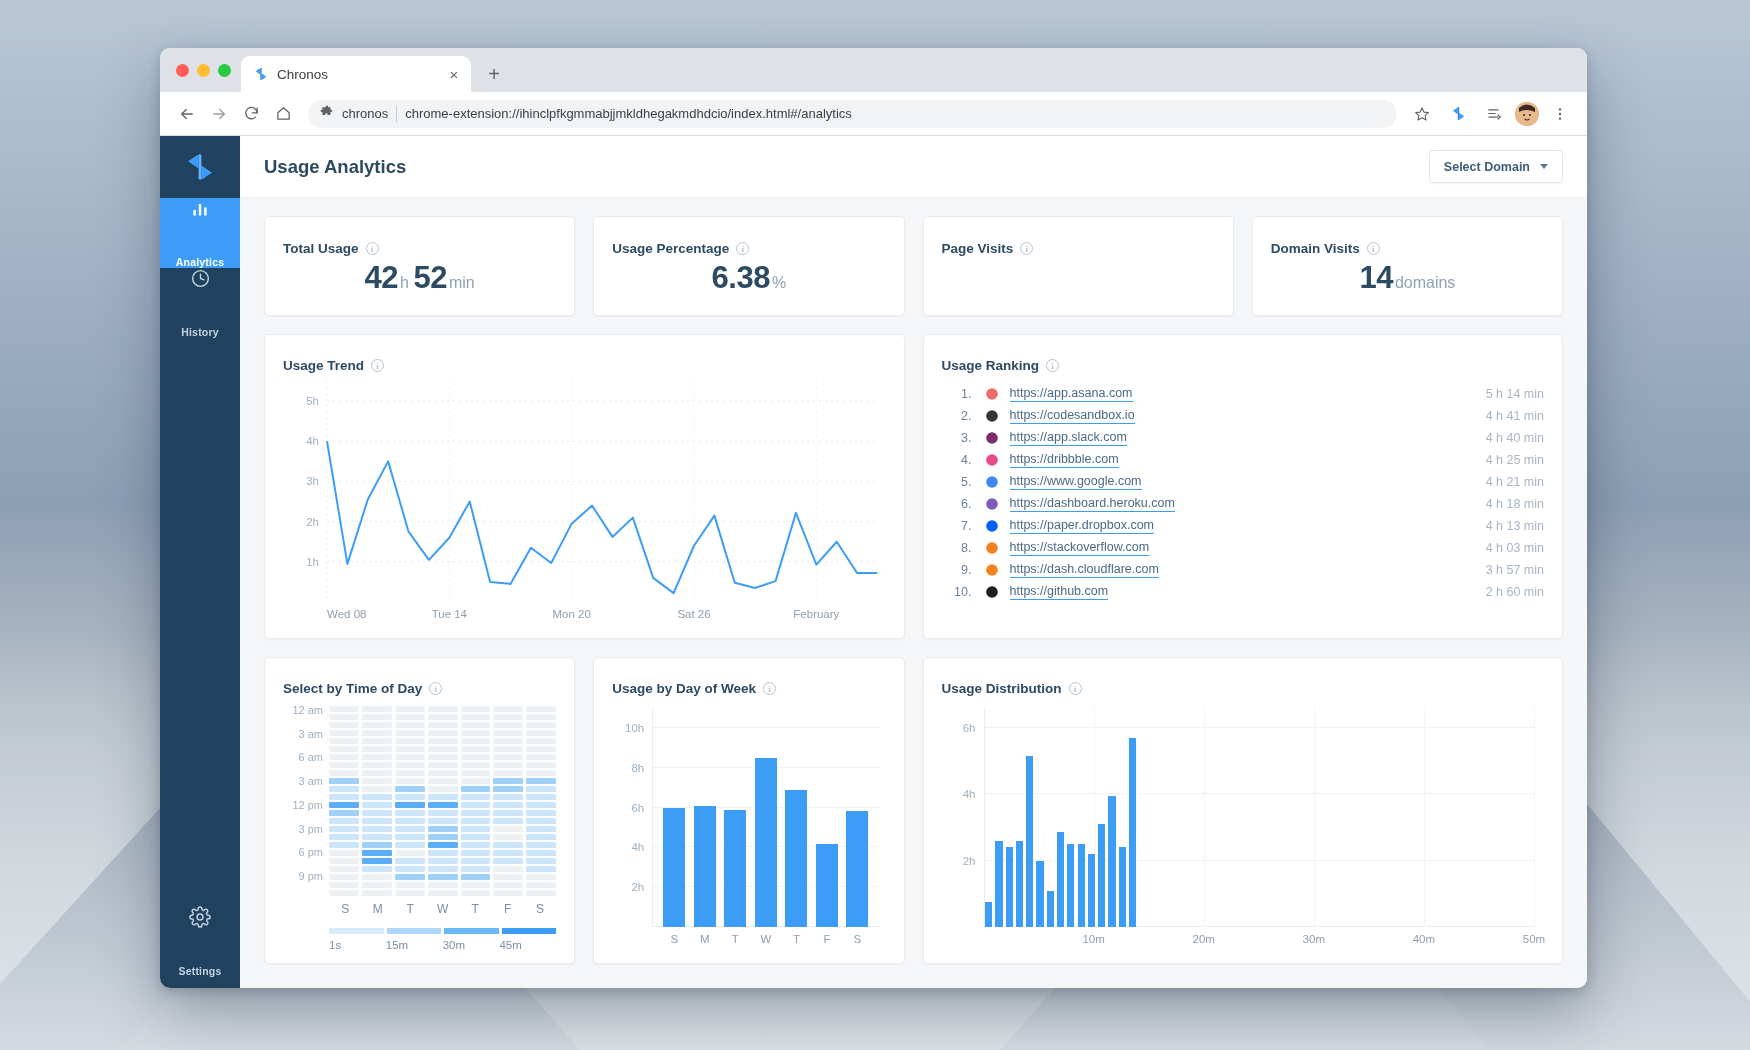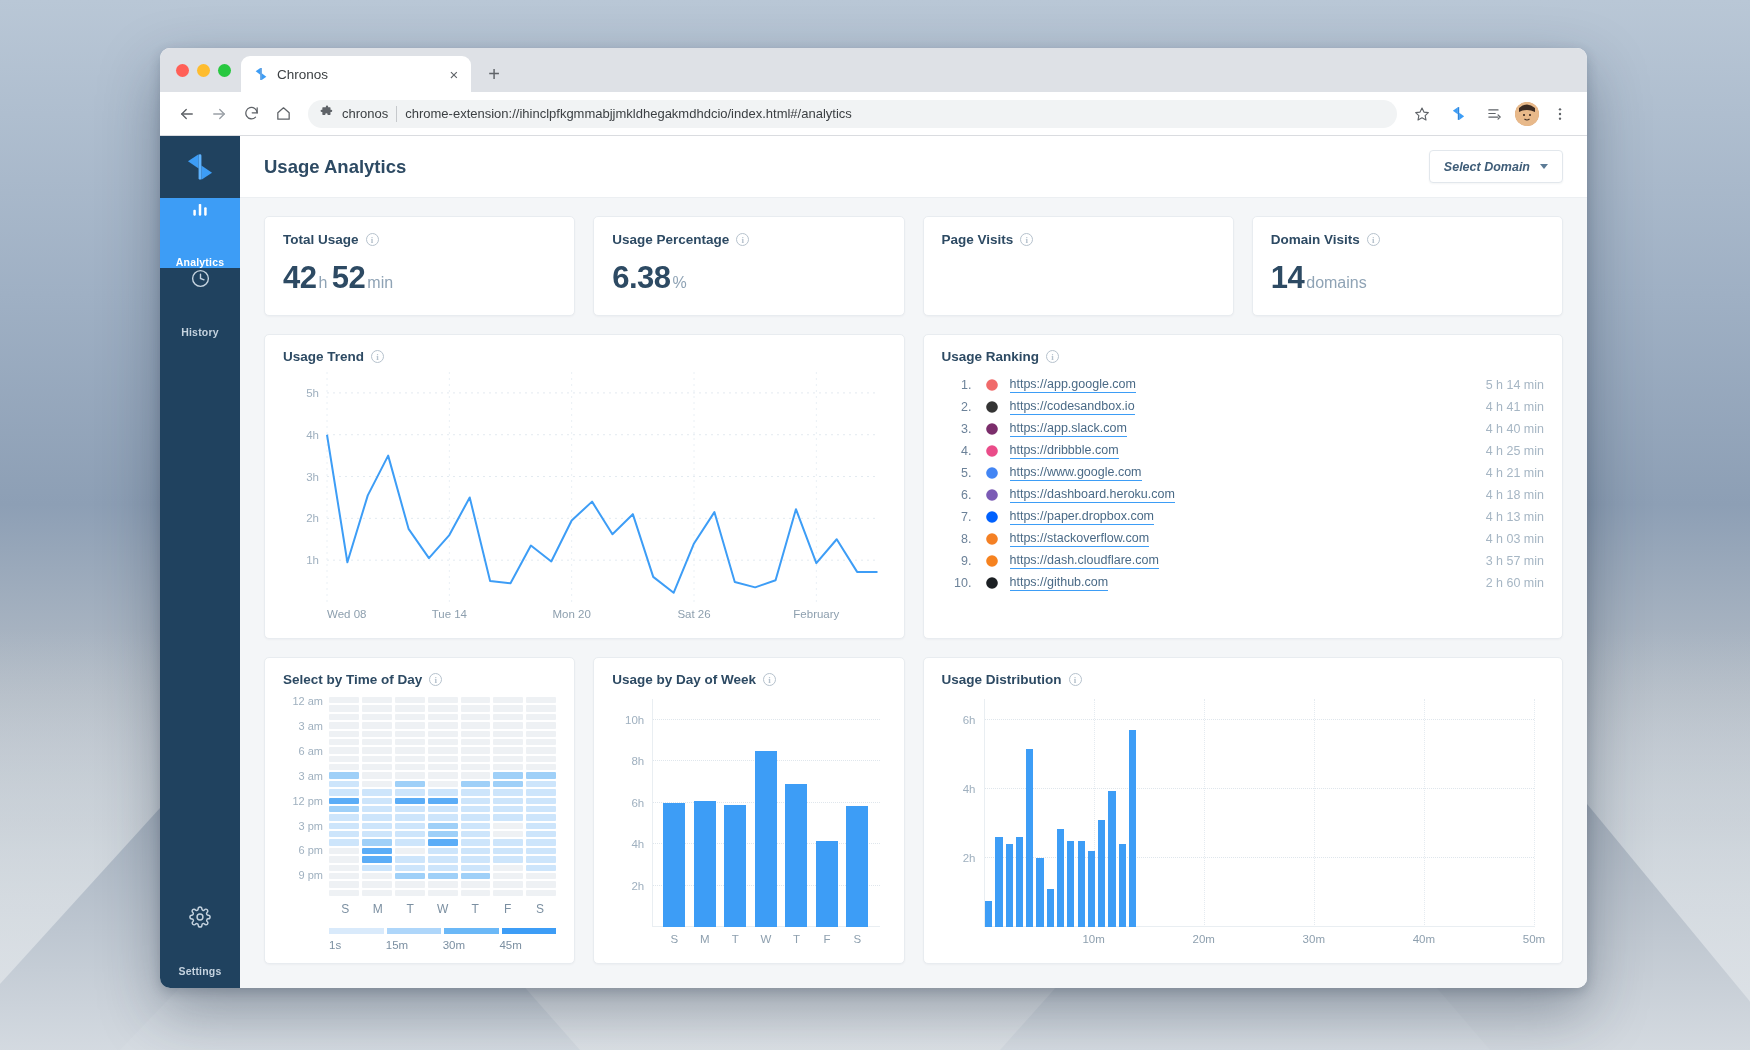--- a/index.html
+++ b/index.html
@@ -66,42 +66,42 @@
   .nav-item { height: 70px; display: flex; flex-direction: column; align-items: center; justify-content: center; gap: 5px;
               color: #c5d3df; }
   .nav-item.active { background: #3d9df6; color: #fff; }
   .nav-label { font-size: 10.5px; font-weight: bold; letter-spacing: .2px; margin-top: 28px; }
   .nav-spacer { flex: 1; }
 
   #content { flex: 1; background: #f4f6f8; display: flex; flex-direction: column; min-width: 0; }
   #topbar { height: 62px; background: #fff; display: flex; align-items: center; padding: 0 24px; flex: 0 0 62px;
             border-bottom: 1px solid #eceff2; }
   #page-title { font-size: 18.5px; font-weight: bold; color: #2d4a63; }
-  .topbar-right { margin-left: auto; display: flex; align-items: center; gap: 10px; font-style: italic; }
+  .topbar-right { margin-left: auto; display: flex; align-items: center; gap: 10px; }
   .ctl-btn {
     height: 33px; background: #fff; border: 1px solid #e2e7ec; border-radius: 4px;
     display: flex; align-items: center; gap: 10px; padding: 0 14px;
     font-size: 12.5px; color: #3f5d78; font-weight: bold;
     box-shadow: 0 1px 2px rgba(40,60,80,.05);
   }
   .caret { width: 0; height: 0; border-left: 4px solid transparent; border-right: 4px solid transparent;
            border-top: 5px solid #5c7b96; }
   .arrow-r { color: #6c8ca8; font-size: 13px; }
 
   #grid { flex: 1; padding: 18px 24px 24px 24px; display: flex; flex-direction: column; gap: 18px; min-height: 0; }
   .card { background: #fff; border: 1px solid #e8ecf0; border-radius: 5px; box-shadow: 0 1px 2px rgba(40,60,80,.04); }
-  .card-title { font-size: 13.5px; font-weight: bold; color: #2d4a63; display: flex; align-items: center; gap: 7px; }
+  .card-title { font-size: 13.5px; font-weight: bold; color: #2d4a63; display: flex; align-items: center; gap: 7px; margin-top: 9px; }
   .info-i { width: 13px; height: 13px; border: 1.3px solid #b6c2cd; border-radius: 50%; color: #b6c2cd;
             font-size: 9px; display: inline-flex; align-items: center; justify-content: center;
             font-family: "Liberation Serif", serif; font-weight: bold; }
 
   
   .stat-row { display: flex; gap: 18px; flex: 0 0 100px; }
   .stat-card { flex: 1; padding: 15px 18px; display: flex; flex-direction: column; }
-  .stat-val { margin-top: auto; text-align: left; color: #2d4a63; padding-bottom: 4px; }
+  .stat-val { margin-top: auto; text-align: center; color: #2d4a63; padding-bottom: 4px; }
   .stat-num { font-size: 31px; font-weight: bold; letter-spacing: -.5px; }
   .stat-unit { font-size: 16px; color: #8fa3b5; font-weight: normal; margin-left: 2px; }
 
   
   .mid-row { display: flex; gap: 18px; flex: 0 0 305px; }
   .trend-card { flex: 0 0 calc(50% - 9px); padding: 14px 18px 10px 18px; display: flex; flex-direction: column; }
   .rank-card { flex: 1; padding: 14px 18px 10px 18px; display: flex; flex-direction: column; }
 
   .chart-area { flex: 1; position: relative; margin-top: 8px; }
   .ylab { position: absolute; right: 100%; transform: translateY(-50%); margin-right: 8px;
@@ -376,21 +376,21 @@
               <span class="info-i">i</span>
             </div>
             <div class="rank-list" id="rank-list">
                 <div class="rank-row">
                   <span class="rank-idx">1.</span>
                   <span class="rank-fav">
                     <svg width="14" height="14" viewBox="0 0 24 24">
                       <circle cx="12" cy="12" r="10" fill="#f06a6a"></circle>
                     </svg>
                   </span>
-                  <span class="rank-url">https://app.google.com</span>
+                  <span class="rank-url">https://app.asana.com</span>
                   <span class="rank-time">5 h 14 min</span>
                 </div>
                 <div class="rank-row">
                   <span class="rank-idx">2.</span>
                   <span class="rank-fav">
                     <svg width="14" height="14" viewBox="0 0 24 24">
                       <circle cx="12" cy="12" r="10" fill="#343434"></circle>
                     </svg>
                   </span>
                   <span class="rank-url">https://codesandbox.io</span>

